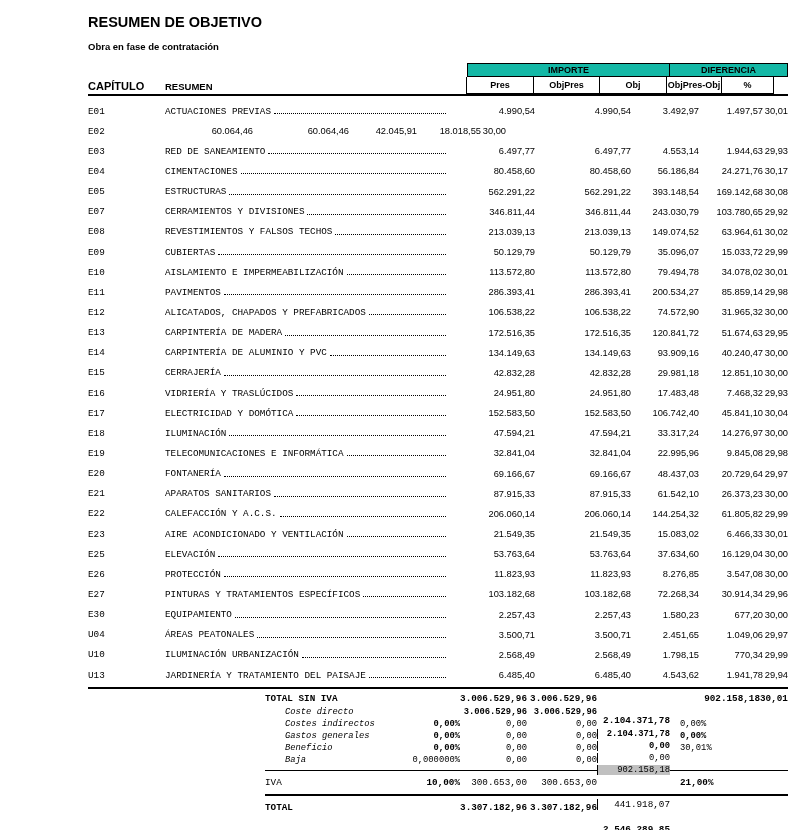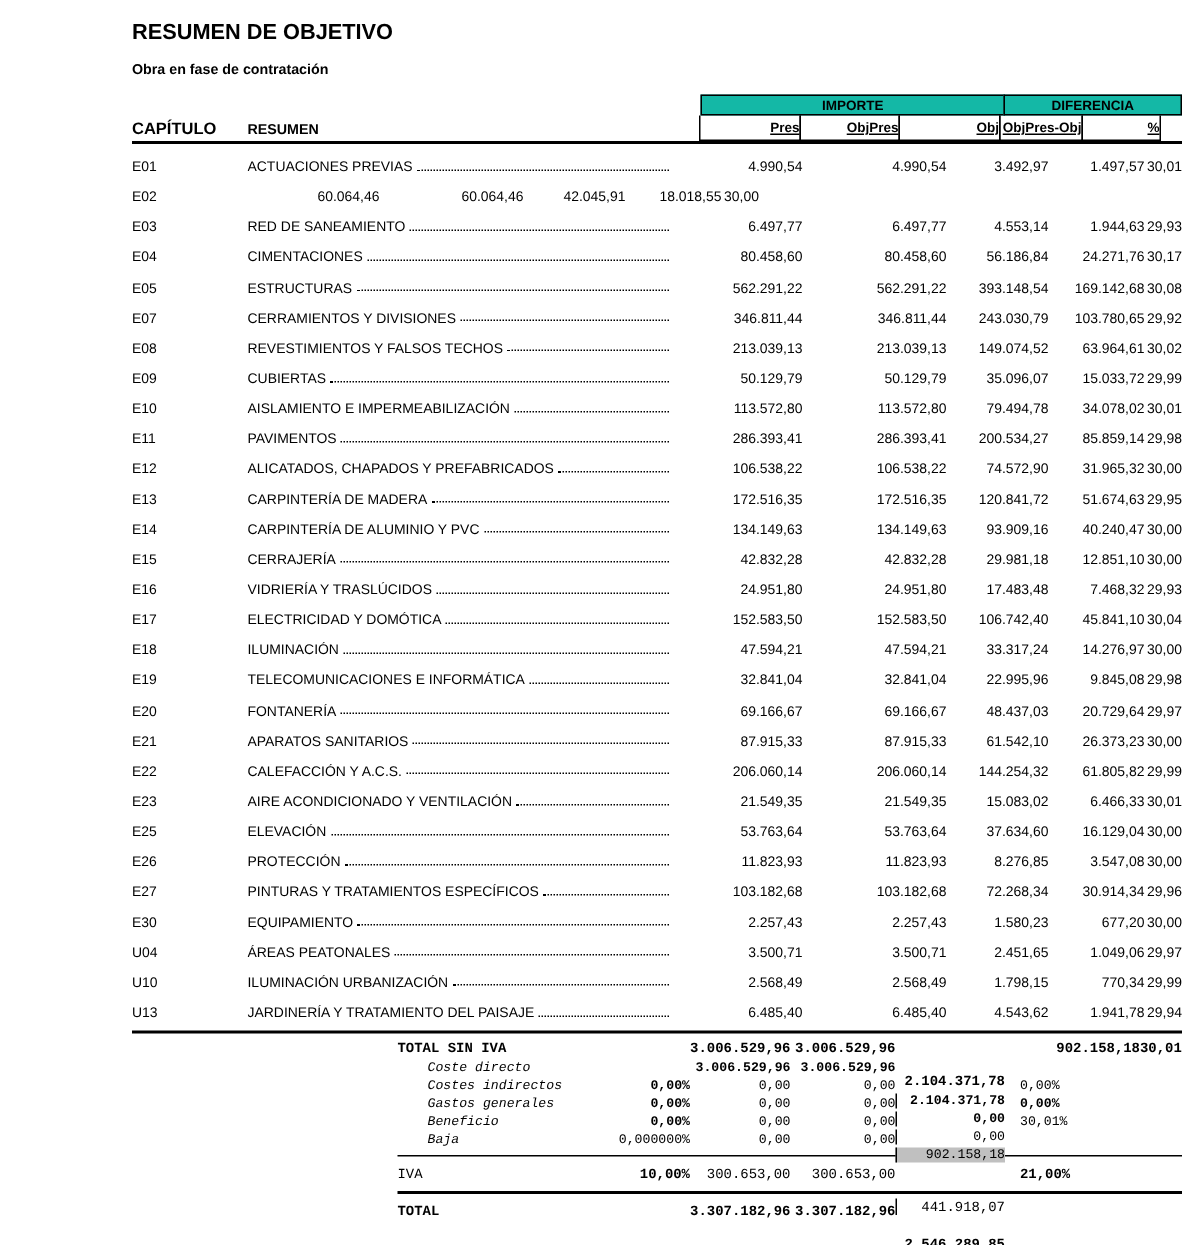--- a/index.html
+++ b/index.html
@@ -15,30 +15,30 @@
   .group-row { display:flex; height:14px; }
   .group-spacer { width:379px; }
   .grp { height:14px; line-height:12px; background:#14b8a6; border:1px solid #000;
          font-size:9px; font-weight:700; text-align:center; }
   .grp-importe { width:203px; }
   .grp-dif { width:119px; margin-left:-1px; }
   .sub-row { display:flex; height:17px; }
   .sub-left { width:379px; display:flex; align-items:flex-end; padding-bottom:2px; }
   .sub-cap { width:77px; font-size:11px; font-weight:700; }
   .sub-res { font-size:9.5px; font-weight:700; }
-  .sub-cell { height:17px; line-height:16px; text-align:right; font-size:9px; font-weight:700;
-              border:1px solid #000; border-top:none; margin-left:-1px;text-decoration:underline; }
+  .sub-cell { height:17px; line-height:16px; text-align:center; font-size:9px; font-weight:700;
+              border:1px solid #000; border-top:none; margin-left:-1px; }
   .w-pres{width:68px;} .w-objpres{width:67px;} .w-obj{width:68px;} .w-diff{width:56px;} .w-pct{width:53px;}
 
   
   .tbody { position:absolute; left:88px; top:101px; width:700px; }
   .crow { display:flex; height:20.15px; align-items:center; font-size:9.3px; }
-  .c-code { width:77px; }
+  .c-code { width:77px;font-family:Liberation Mono, monospace; }
   .c-res { width:282px; display:flex; align-items:flex-end; overflow:hidden; }
-  .c-res-text { white-space:nowrap; }
+  .c-res-text { white-space:nowrap;font-family:Liberation Mono, monospace; }
   .c-leader { flex:1; border-bottom:1.2px dotted #000; margin:0 1px 2.5px 3px; }
   .c-pres { width:88px; text-align:right; }
   .c-objpres { width:96px; text-align:right; }
   .c-obj { width:68px; text-align:right; }
   .c-diff { width:64px; text-align:right; }
   .c-pct { width:25px; text-align:right; }
   .body-endline { position:absolute; left:88px; top:687px; width:700px; border-top:2px solid #000; }
 
   
   .tfoot { position:absolute; left:88px; top:691px; width:700px; font-size:9.3px;font-family:Liberation Mono, monospace; }

